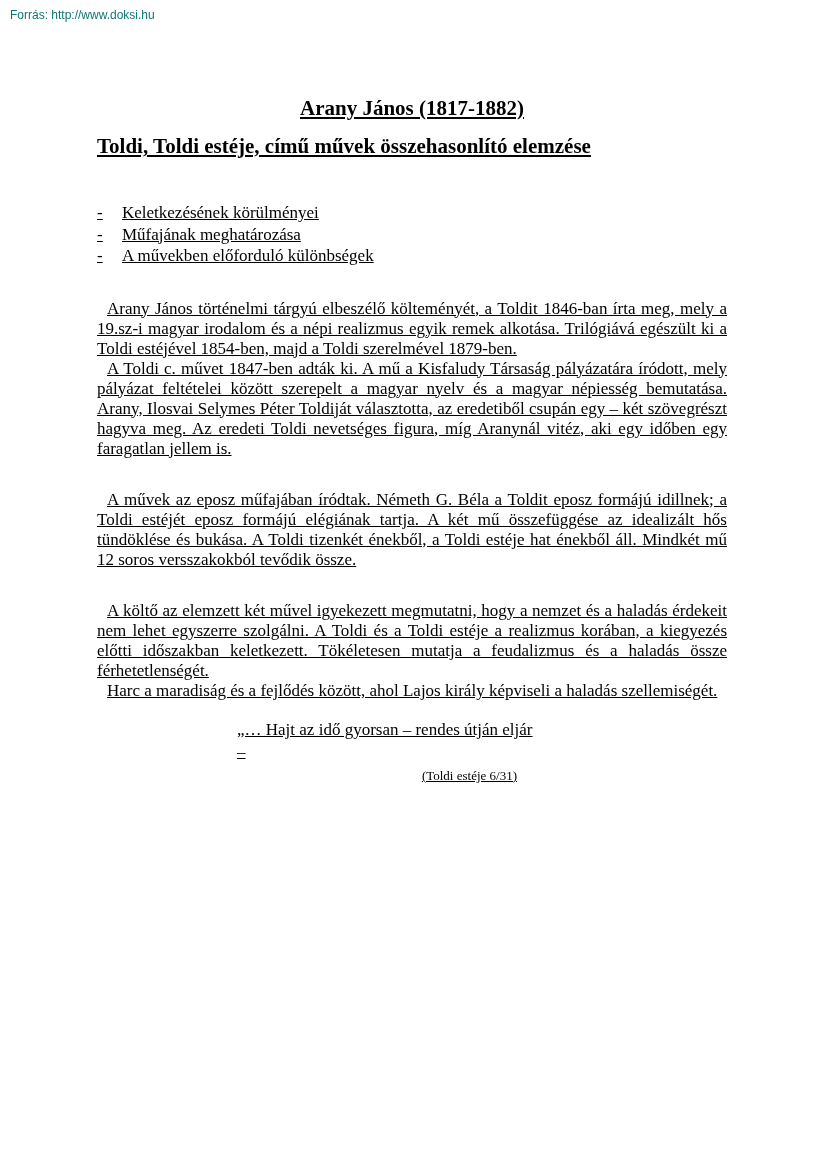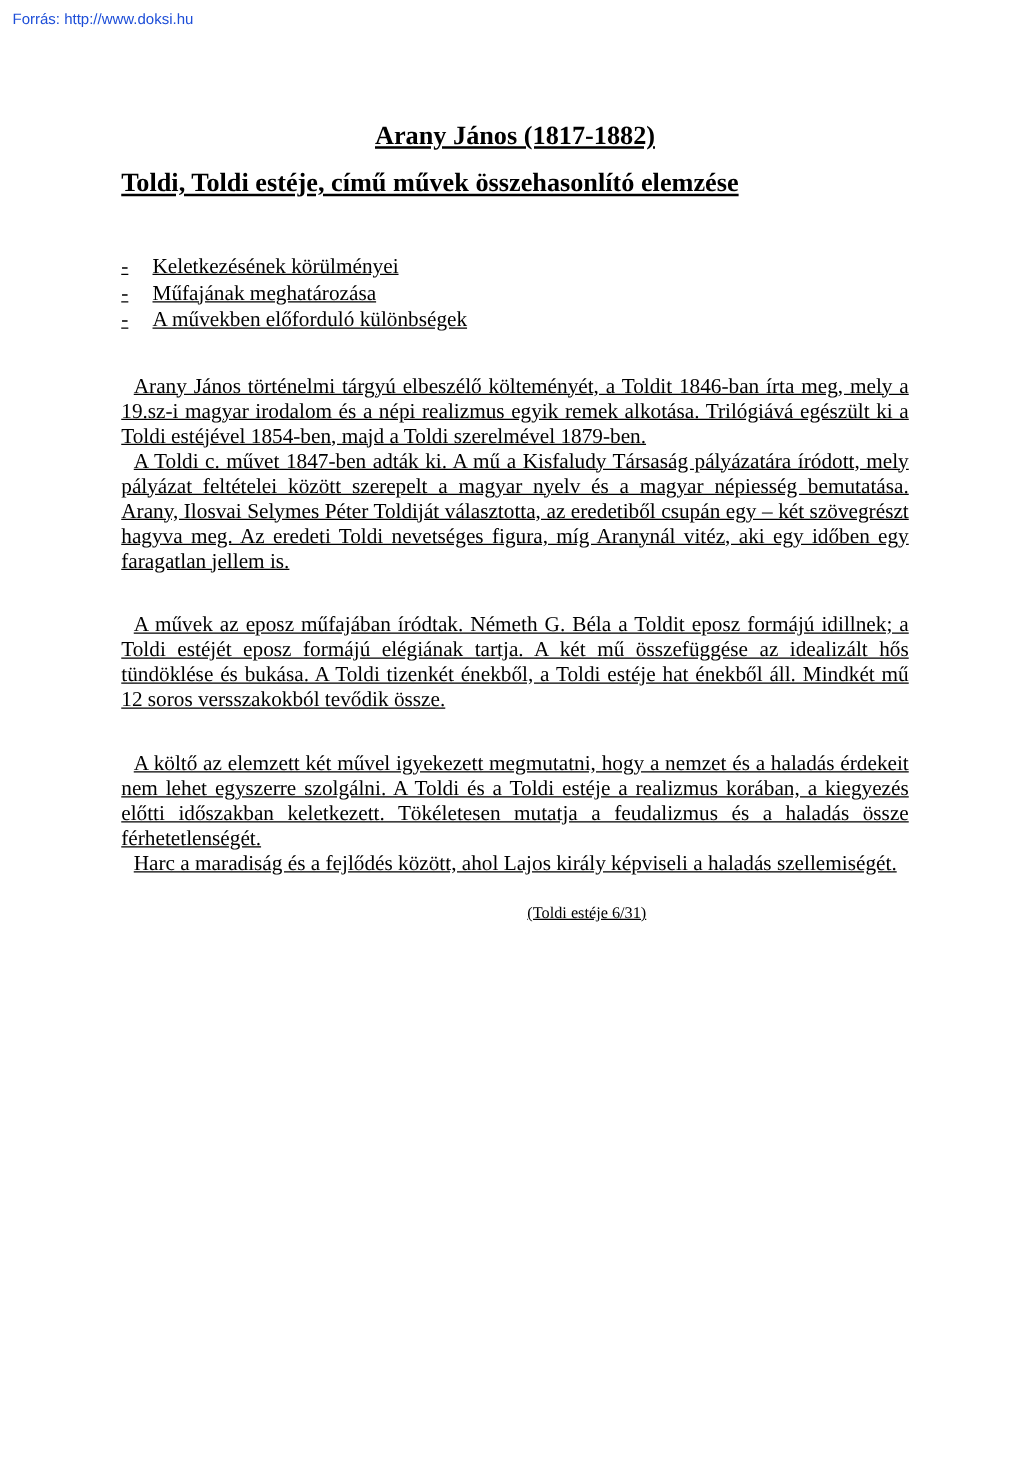--- a/index.html
+++ b/index.html
@@ -11,21 +11,21 @@
     font-family: "Liberation Serif", serif;
     position: relative;
     overflow: hidden;
   }
   .source-line {
     position: absolute;
     top: 8px;
     left: 10px;
     font-family: "Liberation Sans", sans-serif;
     font-size: 12px;
-    color: #1d4ed8;
+    color: #0f766e;
   }
   .content {
     padding: 96px 100px 0 97px;
     text-decoration: underline;
   }
   .doc-title {
     margin: 0;
     text-align: center;
     font-size: 21px;
     font-weight: bold;
@@ -101,16 +101,17 @@
 
   <div class="body-text">
     <p class="para">Arany János történelmi tárgyú elbeszélő költeményét, a Toldit 1846-ban írta meg, mely a 19.sz-i magyar irodalom és a népi realizmus egyik remek alkotása. Trilógiává egészült ki a Toldi estéjével 1854-ben, majd a Toldi szerelmével 1879-ben.</p>
     <p class="para">A Toldi c. művet 1847-ben adták ki. A mű a Kisfaludy Társaság pályázatára íródott, mely pályázat feltételei között szerepelt a magyar nyelv és a magyar népiesség bemutatása. Arany, Ilosvai Selymes Péter Toldiját választotta, az eredetiből csupán egy – két szövegrészt hagyva meg. Az eredeti Toldi nevetséges figura, míg Aranynál vitéz, aki egy időben egy faragatlan jellem is.</p>
     <p class="para spaced">A művek az eposz műfajában íródtak. Németh G. Béla a Toldit eposz formájú idillnek; a Toldi estéjét eposz formájú elégiának tartja. A két mű összefüggése az idealizált hős tündöklése és bukása. A Toldi tizenkét énekből, a Toldi estéje hat énekből áll. Mindkét mű 12 soros versszakokból tevődik össze.</p>
     <p class="para spaced">A költő az elemzett két művel igyekezett megmutatni, hogy a nemzet és a haladás érdekeit nem lehet egyszerre szolgálni. A Toldi és a Toldi estéje a realizmus korában, a kiegyezés előtti időszakban keletkezett. Tökéletesen mutatja a feudalizmus és a haladás össze férhetetlenségét.</p>
     <p class="para">Harc a maradiság és a fejlődés között, ahol Lajos király képviseli a haladás szellemiségét.</p>
   </div>
 
   <div class="quote-block">
+    <div>„… Hajt az idő gyorsan – rendes útján eljár –</div>
     <div class="quote-attribution">(Toldi estéje 6/31)</div>
   </div>
 
 </div>
 
 </body></html>

